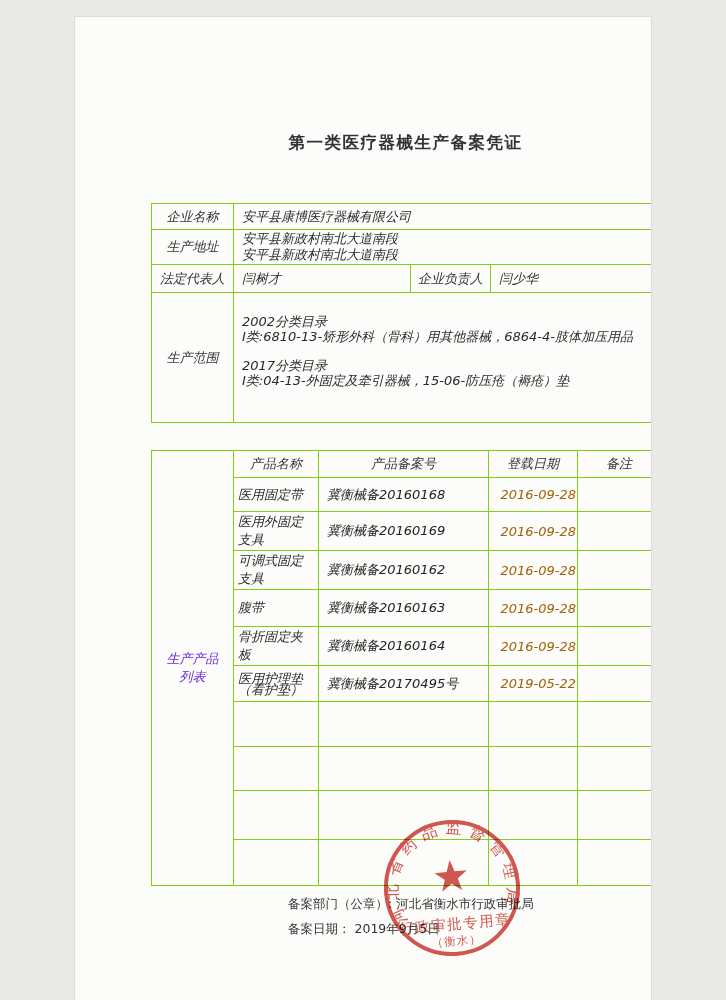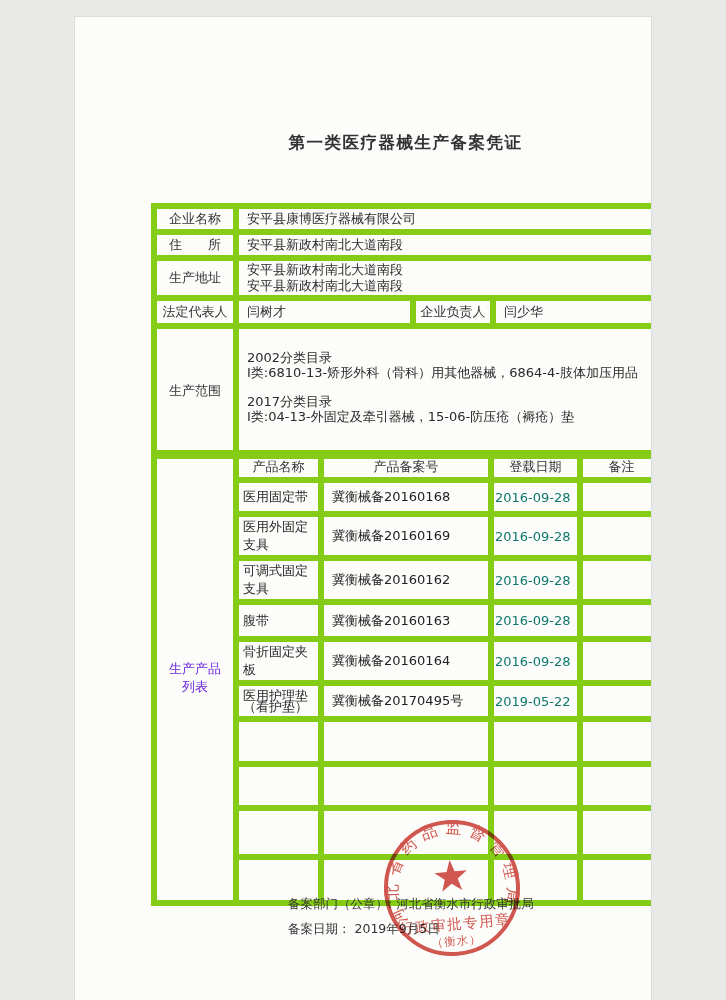--- a/index.html
+++ b/index.html
@@ -11,37 +11,37 @@
   }
   .page-title{
     position:absolute;top:115px;left:76px;width:509px;
     text-align:center;font-size:16.5px;font-weight:700;letter-spacing:1.5px;color:#333;
   }
   .record-line{
     position:absolute;top:151px;left:76px;width:509px;box-sizing:border-box;
     text-align:right;padding-right:28px;font-size:13px;font-weight:700;color:#2f2f2f;
   }
   table{border-collapse:collapse;table-layout:fixed;}
-  td,th{border:6px solid #84cc16;font-weight:normal;overflow:hidden;}
+  td,th{border:1px solid #84cc16;font-weight:normal;overflow:hidden;font-style:italic;}
   .info-table{position:absolute;top:186px;left:76px;width:509px;}
   .info-table td{font-size:13px;}
   .lbl{text-align:center;color:#333;}
   .val{padding:1px 8px;text-align:left;}
   .two-line{line-height:16px;}
   .scope-cell{vertical-align:top;padding:21px 8px;font-size:12px;line-height:15px;}
   .scope-gap{height:14px;}
   .prod-table{position:absolute;top:433px;left:76px;width:509px;}
   .prod-table td{font-size:13px;}
   .hdr{text-align:center;font-size:12.5px;color:#333;}
   .sec-lbl{text-align:center;font-size:13px;line-height:18px;color:#6d28d9;}
   .name-cell{padding:1px 4px;text-align:left;}
   .name-sm{font-size:11px;}
   .name-xs{font-size:9px;line-height:11px;}
   .rec-cell{padding:1px 8px;text-align:left;font-size:14px;color:#222;}
-  .date-cell{text-align:left;font-size:14px;color:#0f766e;}
+  .date-cell{text-align:right;font-size:14px;color:#a16207;}
   .footer-line{position:absolute;left:213px;font-size:12.5px;color:#333;}
   .footer-line .fl-val{margin-left:4px;}
   .fl-1{top:879px;}
   .fl-2{top:904px;}
   .seal{
     position:absolute;left:302px;top:796px;width:150px;height:150px;
     transform:rotate(-5deg);opacity:.9;mix-blend-mode:multiply;pointer-events:none;
   }
   .seal text{fill:#cf463d;}
   .bottom-smudge{
@@ -62,24 +62,20 @@
     <colgroup>
         <col style="width:82px">
         <col style="width:177px">
         <col style="width:80px">
         <col style="width:170px">
       </colgroup>
     <tbody>
         <tr style="height:26px">
       <td class="lbl">企业名称</td>
       <td class="val" colspan="3">安平县康博医疗器械有限公司</td>
-    </tr>
-    <tr style="height:26px">
-      <td class="lbl">住　　所</td>
-      <td class="val" colspan="3">安平县新政村南北大道南段</td>
     </tr>
     <tr style="height:34px">
       <td class="lbl">生产地址</td>
       <td class="val two-line" colspan="3">
         <div>安平县新政村南北大道南段</div>
         <div>安平县新政村南北大道南段</div>
       </td>
     </tr>
     <tr style="height:28px">
       <td class="lbl">法定代表人</td>

